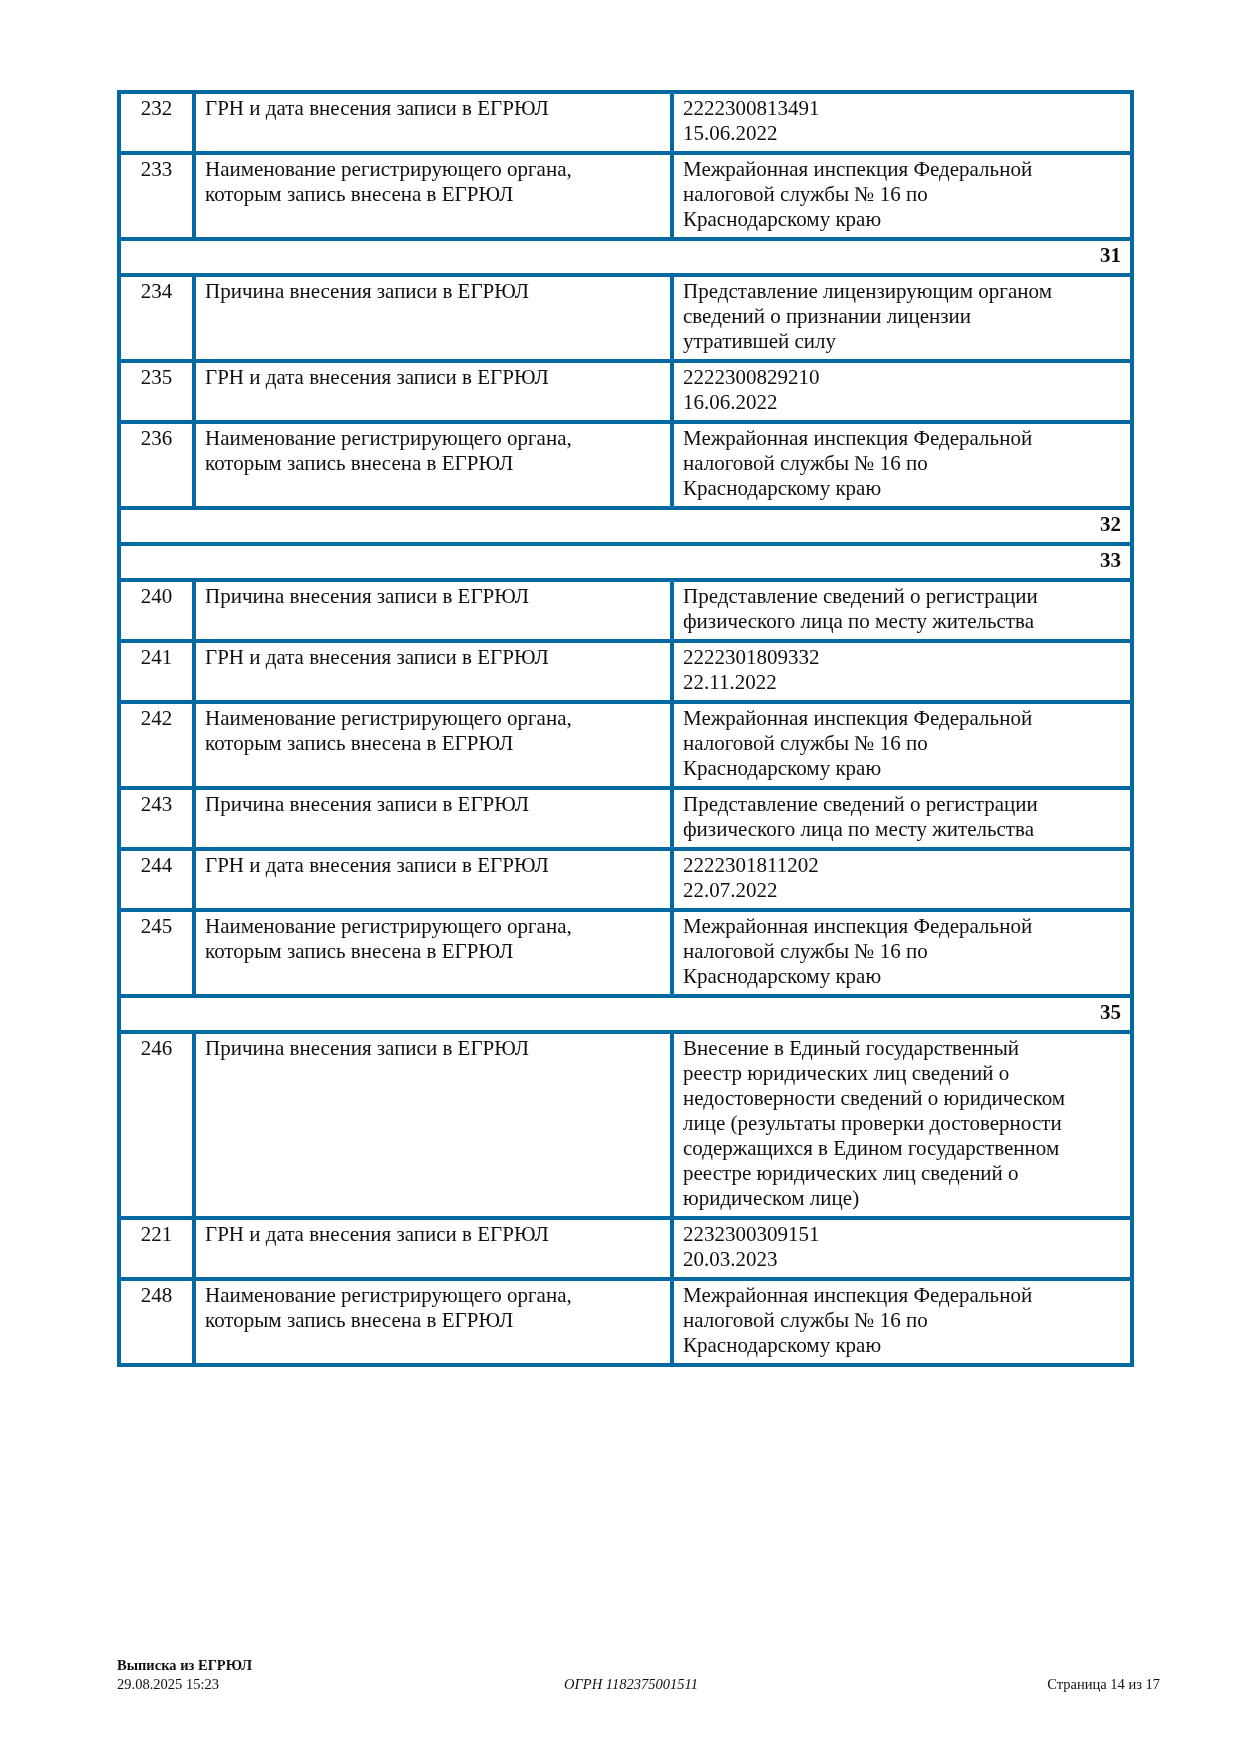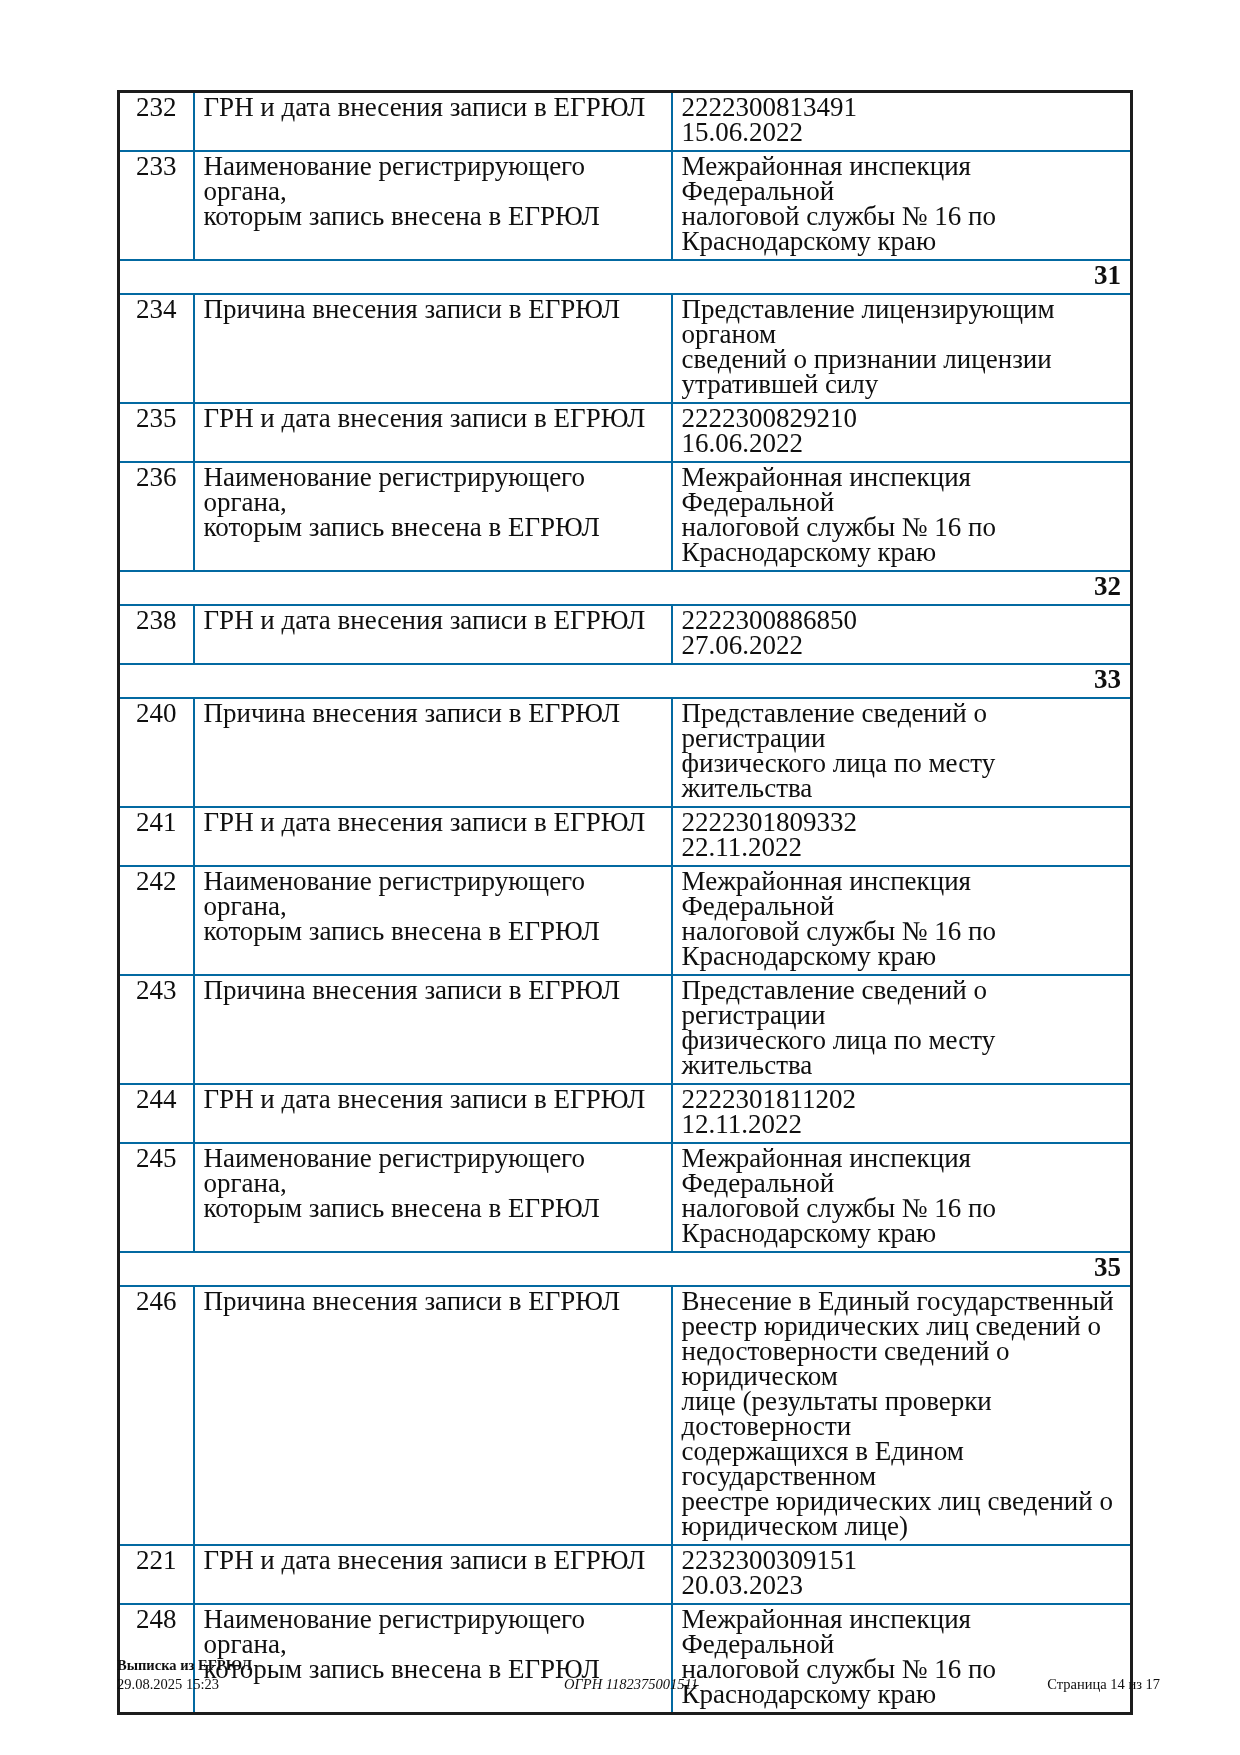--- a/index.html
+++ b/index.html
@@ -20,23 +20,23 @@
   table.records {
     position: absolute;
     left: 117px;
     top: 90px;
     width: 1013px;
     border-collapse: collapse;
     table-layout: fixed;
     border: 3px solid #1c1c1c;
   }
   table.records td {
-    border: 2px solid #0369a1;
+    border: 4px solid #0369a1;
     vertical-align: top;
-    font-size: 27px;
+    font-size: 21px;
     line-height: 25px;
     padding: 2px 9px 5px 9px;
     white-space: pre-line;
     overflow: hidden;
   }
   td.cell-num {
     text-align: center;
     padding: 2px 2px 5px 2px;
   }
   td.cell-section {
@@ -121,26 +121,20 @@
           <td class="cell-label">Наименование регистрирующего органа,
 которым запись внесена в ЕГРЮЛ</td>
           <td class="cell-value">Межрайонная инспекция Федеральной
 налоговой службы № 16 по
 Краснодарскому краю</td>
         </tr>
         <tr>
           <td class="cell-section" colspan="3">32</td>
         </tr>
         <tr>
-          <td class="cell-num">238</td>
-          <td class="cell-label">ГРН и дата внесения записи в ЕГРЮЛ</td>
-          <td class="cell-value">2222300886850
-27.06.2022</td>
-        </tr>
-        <tr>
           <td class="cell-section" colspan="3">33</td>
         </tr>
         <tr>
           <td class="cell-num">240</td>
           <td class="cell-label">Причина внесения записи в ЕГРЮЛ</td>
           <td class="cell-value">Представление сведений о регистрации
 физического лица по месту жительства</td>
         </tr>
         <tr>
           <td class="cell-num">241</td>
@@ -159,21 +153,21 @@
         <tr>
           <td class="cell-num">243</td>
           <td class="cell-label">Причина внесения записи в ЕГРЮЛ</td>
           <td class="cell-value">Представление сведений о регистрации
 физического лица по месту жительства</td>
         </tr>
         <tr>
           <td class="cell-num">244</td>
           <td class="cell-label">ГРН и дата внесения записи в ЕГРЮЛ</td>
           <td class="cell-value">2222301811202
-12.11.2022</td>
+22.07.2022</td>
         </tr>
         <tr>
           <td class="cell-num">245</td>
           <td class="cell-label">Наименование регистрирующего органа,
 которым запись внесена в ЕГРЮЛ</td>
           <td class="cell-value">Межрайонная инспекция Федеральной
 налоговой службы № 16 по
 Краснодарскому краю</td>
         </tr>
         <tr>

